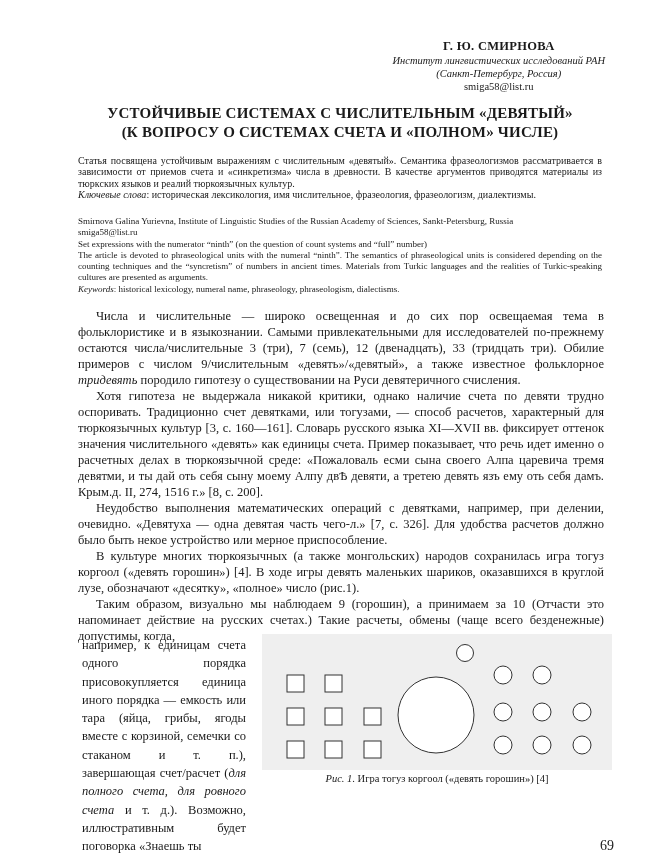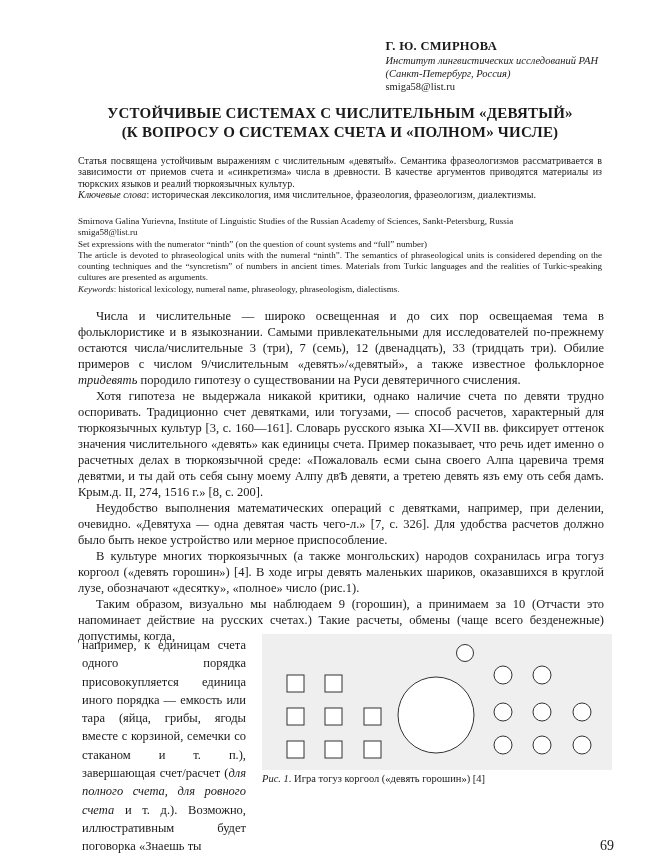--- a/index.html
+++ b/index.html
@@ -1,34 +1,34 @@
 <!DOCTYPE html>
 <html><head>
 <meta charset="utf-8">
 <style>
   html, body { margin:0; padding:0; background:#ffffff; }
   body { width:663px; height:860px; position:relative; overflow:hidden; font-family:"Liberation Serif", serif; color:#1a1a1a; }
   .abs { position:absolute; }
-  .author-block { right:65px; top:38px; text-align:left; font-size:10.5px; line-height:13px; }
+  .author-block { right:58px; top:38px; text-align:center; font-size:10.5px; line-height:13px; }
   .author-name { font-weight:bold; font-size:12.5px; letter-spacing:0.3px; line-height:16px; }
   .aff { font-style:italic; }
   .title { left:60px; width:560px; top:104px; text-align:center; font-weight:bold; font-size:15px; line-height:19px; letter-spacing:0.2px; }
   .abstract { left:78px; width:524px; top:155px; font-size:10px; line-height:11.3px; text-align:justify; }
   .abstract p { margin:0; }
   .it { font-style:italic; }
   .bold { font-weight:normal; }
   .en-block { left:78px; width:524px; top:216px; font-size:9px; line-height:11.3px; text-align:justify; }
   .en-block p { margin:0; }
   .body { left:78px; width:526px; top:308px; font-size:12.5px; line-height:16px; text-align:justify; }
   .body p { margin:0; text-indent:18px; }
   .wrap { left:78px; width:172px; top:632px; font-size:12.5px; line-height:18.3px; text-align:justify; }
   .wrap p { margin:4px; }
   .figure { left:262px; top:634px; width:350px; height:136px; background:#efefef; }
   .fig-svg { position:absolute; left:0; top:0; width:350px; height:136px; }
-  .caption { left:262px; width:350px; top:773px; font-size:10.5px; }
+  .caption { left:262px; width:350px; top:773px; font-size:10.5px; text-align:center; }
   .page-num { left:600px; top:838px; font-size:14px; }
 </style>
 </head>
 <body>
 
 <div class="abs author-block">
   <div class="author-name">Г. Ю. СМИРНОВА</div>
   <div class="aff">Институт лингвистических исследований РАН</div>
   <div class="aff">(Санкт-Петербург, Россия)</div>
   <div>smiga58@list.ru</div>

